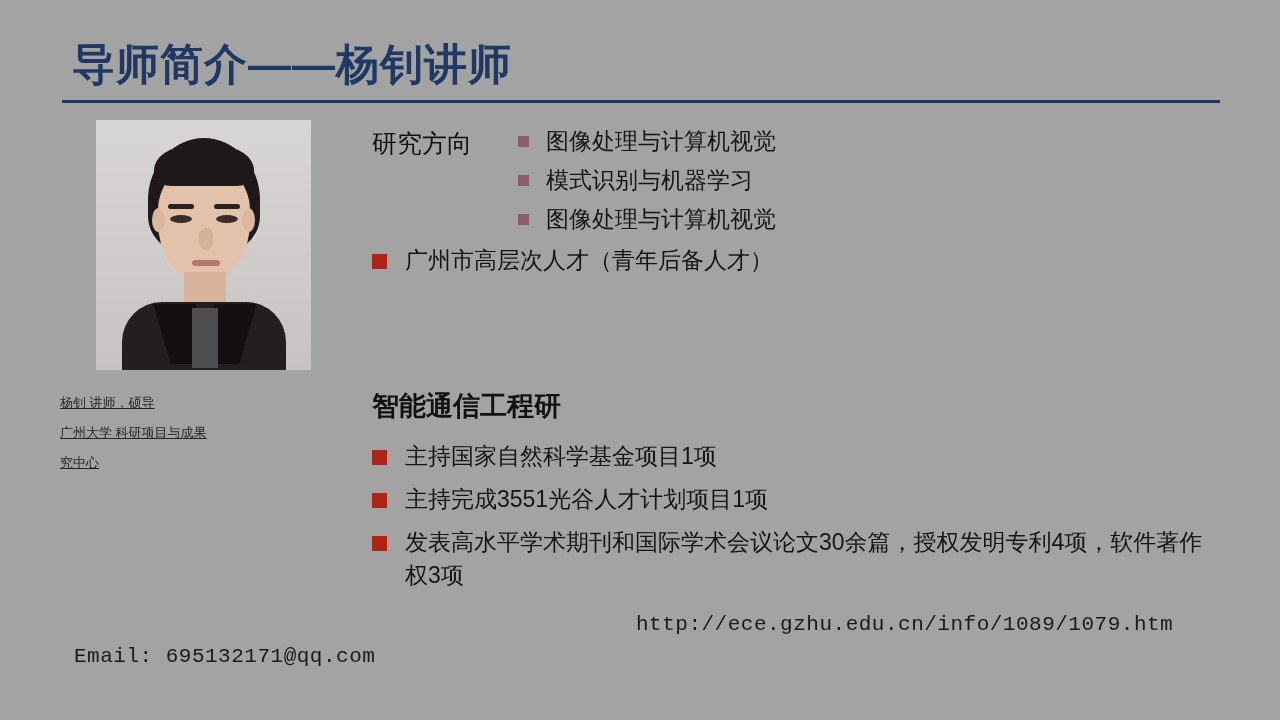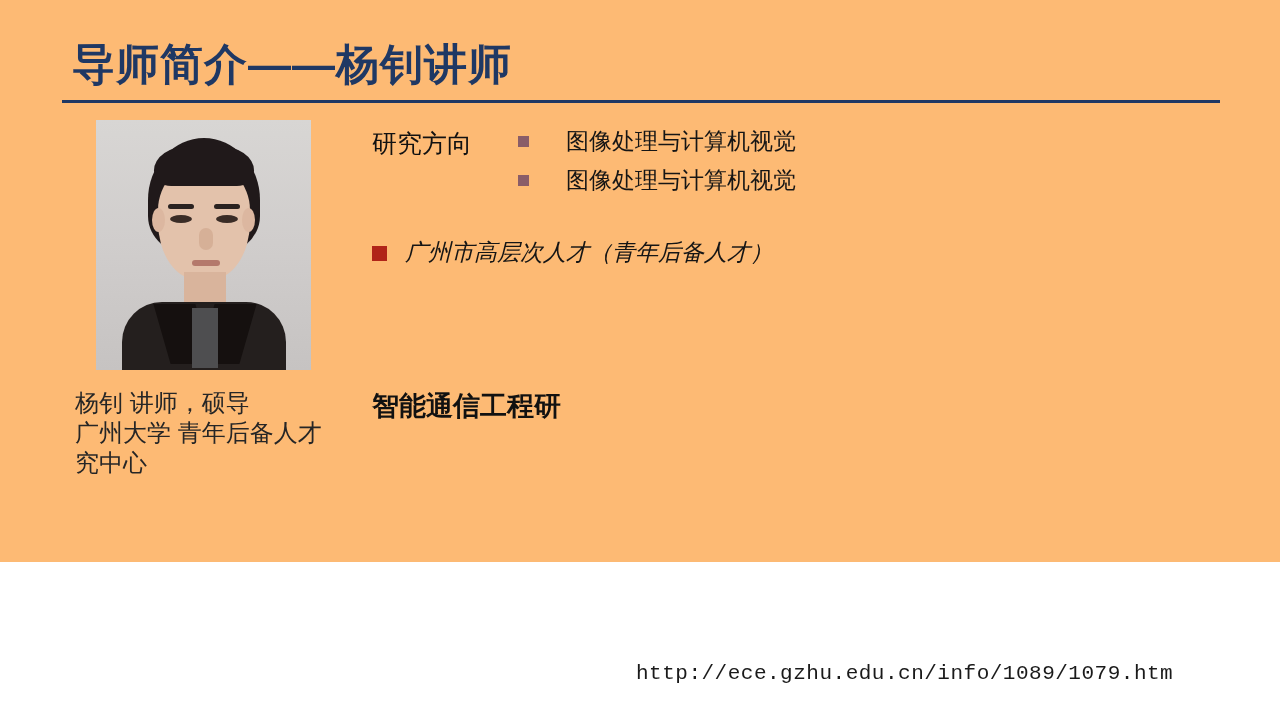--- a/index.html
+++ b/index.html
@@ -9,22 +9,22 @@
   body {
     width: 1280px;
     height: 720px;
     background: #ffffff;
     font-family: "Liberation Sans", sans-serif;
     overflow: hidden;
   }
   .slide {
     position: relative;
     width: 1280px;
-    height: 562px;
-    background: #fdba74;
+    height: 720px;
+    background: #a3a3a3;
   }
 
   
   .title {
     position: absolute;
     left: 72px;
     top: 36px;
     font-size: 43px;
     font-weight: bold;
     color: #1f3864;
@@ -170,26 +170,27 @@
     position: absolute;
     left: 96px;
     top: 188px;
     width: 26px;
     height: 60px;
     background: #4e4e50;
   }
 
   .photo-caption {
     position: absolute;
-    left: 75px;
+    left: 60px;
     top: 388px;
     width: 290px;
-    font-size: 24px;
+    font-size: 13px;
     line-height: 30px;
     color: #262626;
+    text-decoration: underline;
   }
 
   
   .section-head-research {
     position: absolute;
     left: 372px;
     top: 127px;
     font-size: 25px;
     font-weight: normal;
     color: #111111;
@@ -210,29 +211,27 @@
     height: 11px;
     background: #8a5d68;
     margin-top: 10px;
     margin-right: 17px;
     flex: 0 0 auto;
   }
   .research-list .txt {
     font-size: 23px;
     line-height: 31px;
     color: #151515;
-    margin-left: 20px;
   }
 
   .honor-list {
     position: absolute;
     left: 372px;
-    top: 236px;
+    top: 244px;
     width: 820px;
-    font-style: italic;
   }
   .honor-list .item {
     display: flex;
     align-items: flex-start;
     margin-bottom: 9px;
   }
   .sq-big {
     width: 15px;
     height: 15px;
     background: #b02418;
@@ -277,21 +276,21 @@
     left: 74px;
     top: 645px;
     font-family: "Liberation Mono", monospace;
     font-size: 21px;
     color: #1a1a1a;
     letter-spacing: 0.5px;
   }
   .footer-url {
     position: absolute;
     left: 636px;
-    top: 662px;
+    top: 613px;
     font-family: "Liberation Mono", monospace;
     font-size: 21px;
     color: #1a1a1a;
     letter-spacing: 0.5px;
   }
 </style>
 </head>
 <body>
 
 <div class="slide">
@@ -315,42 +314,61 @@
       <div class="ph-neck"></div>
       <div class="ph-body"></div>
       <div class="ph-collar-l"></div>
       <div class="ph-collar-r"></div>
       <div class="ph-shirt"></div>
     </div>
   </div>
 
   <div class="photo-caption">
     <div>杨钊 讲师，硕导</div>
-    <div>广州大学 青年后备人才</div>
+    <div>广州大学 科研项目与成果</div>
     <div>究中心</div>
   </div>
 
   <div class="section-head-research">研究方向</div>
 
   <div class="research-list">
     <div class="item">
       <span class="sq-small"></span>
       <span class="txt">图像处理与计算机视觉</span>
     </div>
     <div class="item">
       <span class="sq-small"></span>
+      <span class="txt">模式识别与机器学习</span>
+    </div>
+    <div class="item">
+      <span class="sq-small"></span>
       <span class="txt">图像处理与计算机视觉</span>
     </div>
   </div>
 
   <div class="honor-list">
     <div class="item">
       <span class="sq-big"></span>
       <span class="txt">广州市高层次人才（青年后备人才）</span>
     </div>
   </div>
 
   <div class="section-head-projects">智能通信工程研</div>
 
-
+  <div class="project-list">
+    <div class="item">
+      <span class="sq-big"></span>
+      <span class="txt">主持国家自然科学基金项目1项</span>
+    </div>
+    <div class="item">
+      <span class="sq-big"></span>
+      <span class="txt">主持完成3551光谷人才计划项目1项</span>
+    </div>
+    <div class="item">
+      <span class="sq-big"></span>
+      <span class="txt">发表高水平学术期刊和国际学术会议论文30余篇，授权发明专利4项，软件著作权3项</span>
+    </div>
+  </div>
+
+  <div class="footer-email">Email: 695132171@qq.com</div>
   <div class="footer-url">http://ece.gzhu.edu.cn/info/1089/1079.htm</div>
 
 </div>
 
 </body></html>

